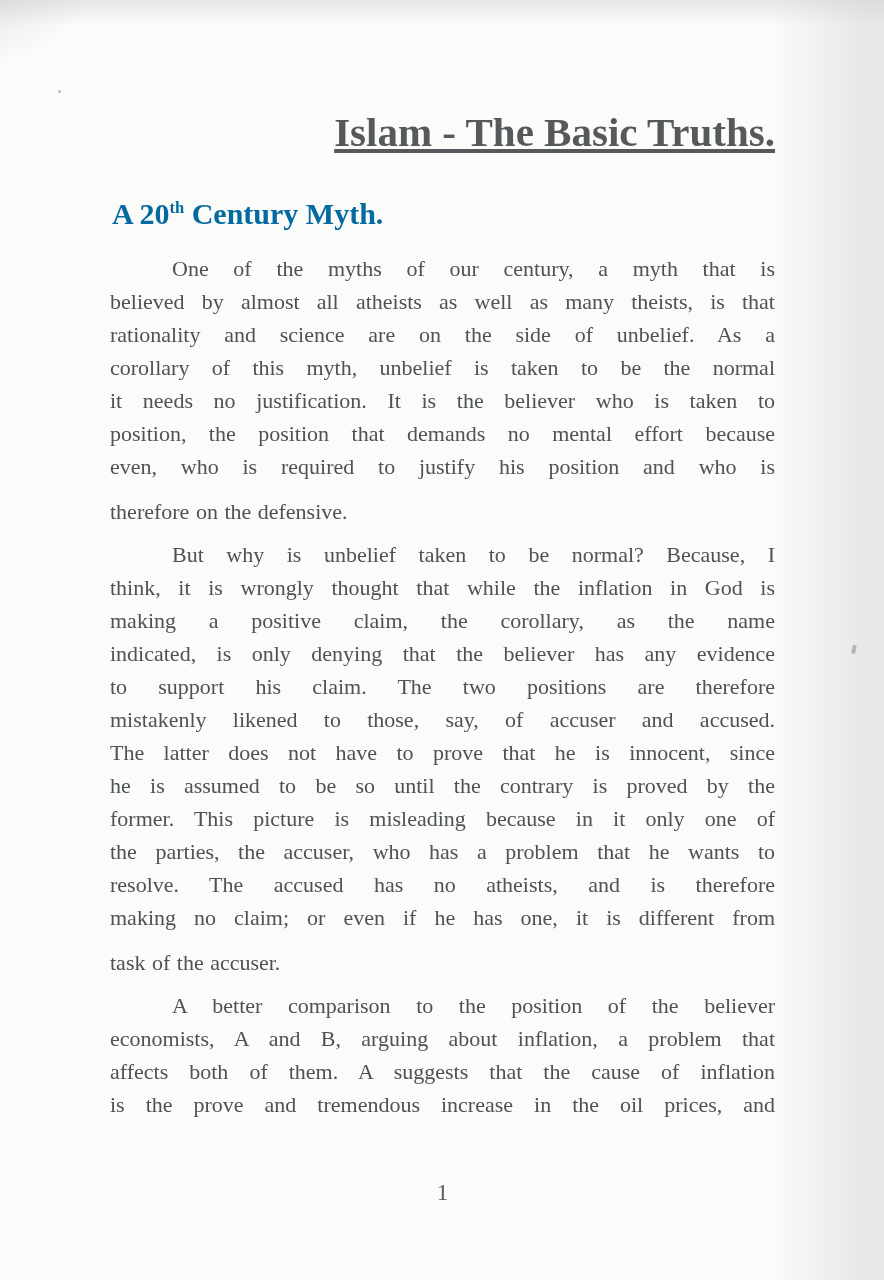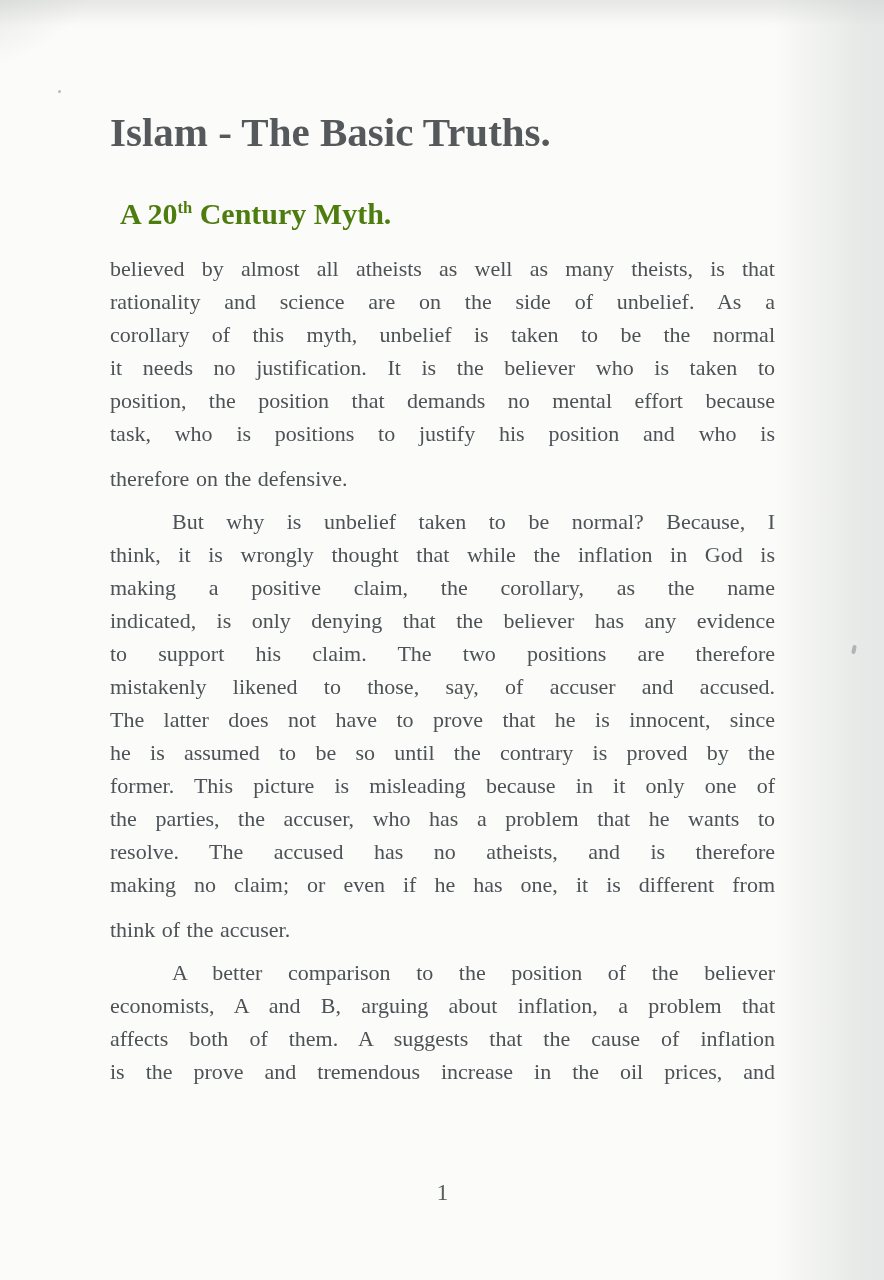--- a/index.html
+++ b/index.html
@@ -31,29 +31,30 @@
   .speck-1 {
     position: absolute; left: 58px; top: 90px; width: 3px; height: 3px;
     border-radius: 50%; background: rgba(120,125,128,0.5);
   }
   .speck-2 {
     position: absolute; left: 852px; top: 645px; width: 4px; height: 9px;
     border-radius: 2px; background: rgba(130,134,136,0.55); transform: rotate(12deg);
   }
   .title {
     position: absolute; top: 108px; left: 110px; width: 665px;
-    margin: 0; text-align: left;
+    margin: 0; text-align: right;
     font-size: 41px; font-weight: bold; letter-spacing: 0px;
     color: #55595c;
+    text-decoration: underline;
   }
   .heading {
-    position: absolute; top: 197px; left: 120px; width: 665px;
+    position: absolute; top: 197px; left: 112px; width: 665px;
     margin: 0; text-align: left;
     font-size: 30px; font-weight: bold;
-    color: #4d7c0f;
+    color: #0369a1;
   }
   .heading sup { font-size: 0.55em; line-height: 0; }
   .body {
     position: absolute; top: 252px; left: 110px; width: 665px;
     font-size: 22px; line-height: 33px;
     word-spacing: 1px;
   }
   .para + .para { margin-top: 10px; }
   .line { text-align: justify; text-align-last: justify; }
   .line.first { padding-left: 62px; }
@@ -73,42 +74,43 @@
   <div class="shadow-corner"></div>
   <div class="speck-1"></div>
   <div class="speck-2"></div>
 
   <h1 class="title">Islam - The Basic Truths.</h1>
 
   <h2 class="heading"><span>A 20</span><sup>th</sup><span> Century Myth.</span></h2>
 
   <div class="body">
       <div class="para">
+        <div class="line first">One of the myths of our century, a myth that is</div>
         <div class="line">believed by almost all atheists as well as many theists, is that</div>
         <div class="line">rationality and science are on the side of unbelief. As a</div>
         <div class="line">corollary of this myth, unbelief is taken to be the normal</div>
         <div class="line">it needs no justification. It is the believer who is taken to</div>
         <div class="line">position, the position that demands no mental effort because</div>
-        <div class="line">task, who is positions to justify his position and who is</div>
+        <div class="line">even, who is required to justify his position and who is</div>
         <div class="line lastline">therefore on the defensive.</div>
       </div>
       <div class="para">
         <div class="line first">But why is unbelief taken to be normal? Because, I</div>
         <div class="line">think, it is wrongly thought that while the inflation in God is</div>
         <div class="line">making a positive claim, the corollary, as the name</div>
         <div class="line">indicated, is only denying that the believer has any evidence</div>
         <div class="line">to support his claim. The two positions are therefore</div>
         <div class="line">mistakenly likened to those, say, of accuser and accused.</div>
         <div class="line">The latter does not have to prove that he is innocent, since</div>
         <div class="line">he is assumed to be so until the contrary is proved by the</div>
         <div class="line">former. This picture is misleading because in it only one of</div>
         <div class="line">the parties, the accuser, who has a problem that he wants to</div>
         <div class="line">resolve. The accused has no atheists, and is therefore</div>
         <div class="line">making no claim; or even if he has one, it is different from</div>
-        <div class="line lastline">think of the accuser.</div>
+        <div class="line lastline">task of the accuser.</div>
       </div>
       <div class="para">
         <div class="line first">A better comparison to the position of the believer</div>
         <div class="line">economists, A and B, arguing about inflation, a problem that</div>
         <div class="line">affects both of them. A suggests that the cause of inflation</div>
         <div class="line">is the prove and tremendous increase in the oil prices, and</div>
       </div>
     </div>
 
   <div class="pagenum">1</div>

